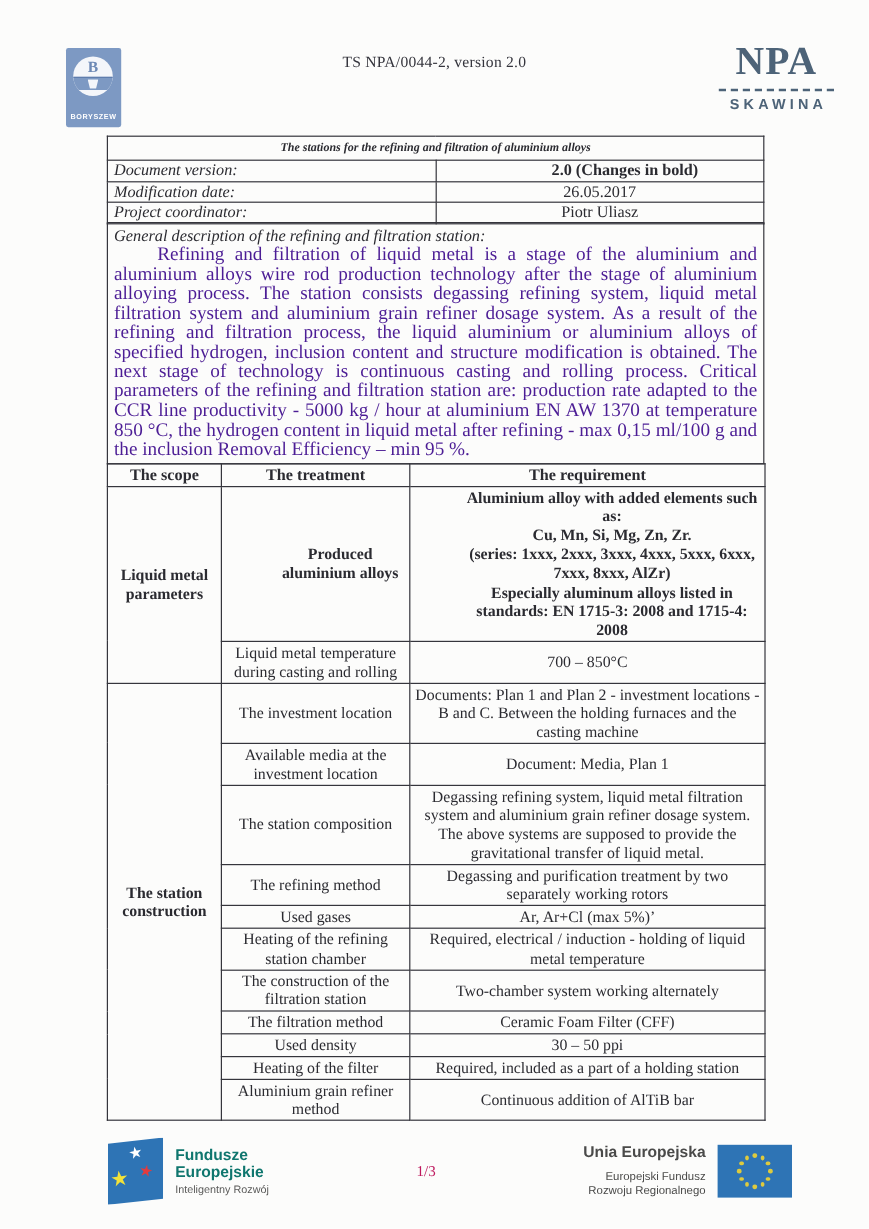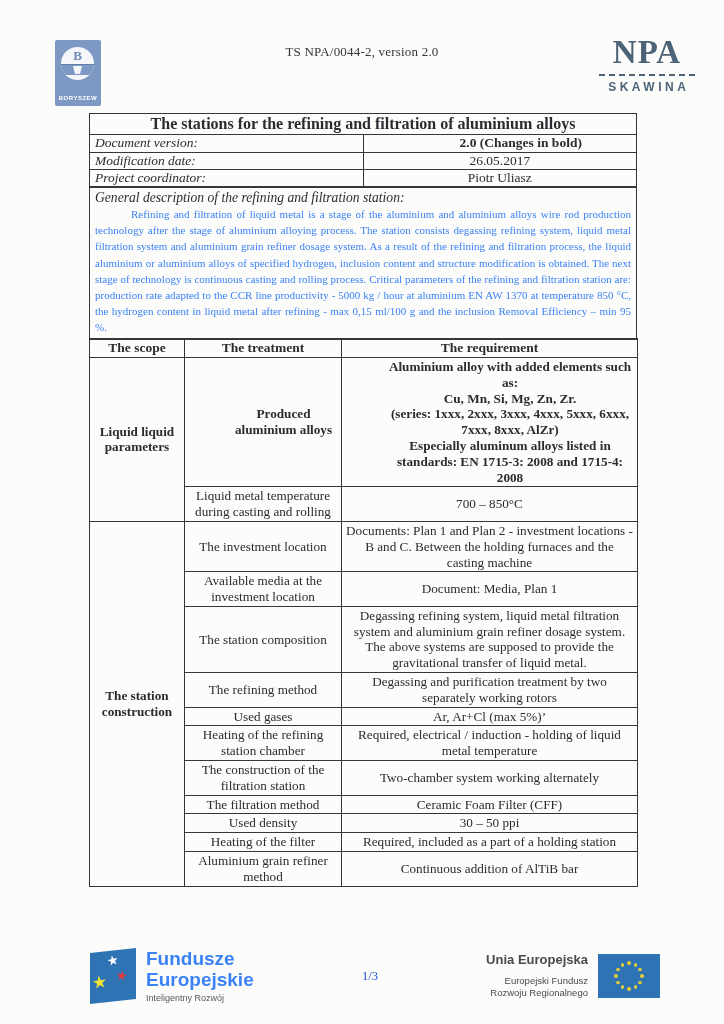--- a/index.html
+++ b/index.html
@@ -59,35 +59,35 @@
     font-family:"Liberation Sans",sans-serif; font-size:12px; font-weight:bold;
     letter-spacing:3.5px; text-indent:3.5px;
   }
 
   
   .content { position:absolute; left:89px; top:113px; width:548px; }
   table { border-collapse:collapse; width:100%; table-layout:fixed; }
   th, td { border:1.6px solid #35353c; vertical-align:middle; }
 
   .meta th {
-    font-size:16px; font-weight:bold; text-align:center; height:20px; padding:1px 2px;
+    font-size:10px; font-weight:bold; text-align:center; height:20px; padding:1px 2px;font-style:italic;
   }
   .meta td { height:17.5px; font-size:13.5px; padding:0 2px; }
   .meta td.m-label { font-style:italic; padding-left:5px; width:52%; }
   .meta td.m-value { text-align:center; width:48%; }
   .meta td.bold, .spec td.bold { font-weight:bold;padding-left:44px; }
 
   .desc {
     border:1.6px solid #35353c; margin-top:-1.6px;
     padding:2px 5px 3px 5px; background:transparent;
   }
   .desc-head { font-style:italic; font-size:13.6px; line-height:17px; }
   .desc-body {
-    font-size:11px; line-height:16.2px; text-align:justify; text-indent:36px;
-    color:#3b82f6;
+    font-size:16px; line-height:16.2px; text-align:justify; text-indent:36px;
+    color:#4c1d95;
   }
 
   .spec { margin-top:-1.6px; }
   .spec th {
     font-size:13.5px; font-weight:bold; text-align:center; height:19px; padding:0 2px;
   }
   .spec col.c-scope { width:95px; }
   .spec col.c-param { width:157px; }
   .spec col.c-req   { width:296px; }
   .spec td { font-size:13.2px; line-height:15.8px; text-align:center; padding:1px 3px; }
@@ -102,23 +102,23 @@
   }
   .fe-group { display:flex; align-items:center; gap:10px; }
   .fe-flag {
     position:relative; width:46px; height:56px; background:#2e74b5;
     clip-path:polygon(0 9%, 100% 0, 100% 91%, 0 100%);
   }
   .fe-star { position:absolute; line-height:1; }
   .fe-star.s-white { color:#ffffff; font-size:13px; left:17px; top:6px; transform:rotate(-12deg); }
   .fe-star.s-red   { color:#e23b3e; font-size:13px; left:26px; top:21px; transform:rotate(10deg); }
   .fe-star.s-yellow{ color:#f2e23a; font-size:17px; left:2px;  top:26px; transform:rotate(-8deg); }
-  .fe-text .t1 { font-size:19px; font-weight:bold; line-height:1.1; color:#3b82f6; }
+  .fe-text .t1 { font-size:13px; font-weight:bold; line-height:1.1; color:#0f766e; }
   .fe-text .t3 { font-size:9px; color:#5a5a59; margin-top:2px; }
-  .page-num { font-family:"Liberation Serif",serif; font-size:12.5px; color:#1d4ed8; }
+  .page-num { font-family:"Liberation Serif",serif; font-size:12.5px; color:#be185d; }
   .eu-group { display:flex; align-items:center; gap:10px; }
   .eu-text { text-align:right; color:#4a4a49; }
   .eu-text .t1 { font-size:13px; font-weight:bold; line-height:1.1; }
   .eu-text .t2 { font-size:9.5px; line-height:1.25; margin-top:8px; }
   .eu-flag { position:relative; width:62px; height:44px; background:#2e74b5; }
   .eu-dot { position:absolute; width:3.6px; height:3.6px; border-radius:50%; background:#ddca3e; }
 </style>
 </head>
 <body>
 
@@ -178,21 +178,21 @@
         </colgroup>
       <thead>
         <tr>
           <th>The scope</th>
           <th>The treatment</th>
           <th>The requirement</th>
         </tr>
       </thead>
       <tbody id="spec-body">
           <tr>
-            <td class="scope-cell" rowspan="2">Liquid liquid parameters</td>
+            <td class="scope-cell" rowspan="2">Liquid metal parameters</td>
             <td class="param-cell bold">Produced aluminium alloys</td>
             <td class="req-cell bold">Aluminium alloy with added elements such as:
 Cu, Mn, Si, Mg, Zn, Zr.
 (series: 1xxx, 2xxx, 3xxx, 4xxx, 5xxx, 6xxx,
 7xxx, 8xxx, AlZr)
 Especially aluminum alloys listed in
 standards: EN 1715-3: 2008 and 1715-4: 2008</td>
           </tr>
           <tr>
             <td class="param-cell">Liquid metal temperature during casting and rolling</td>

